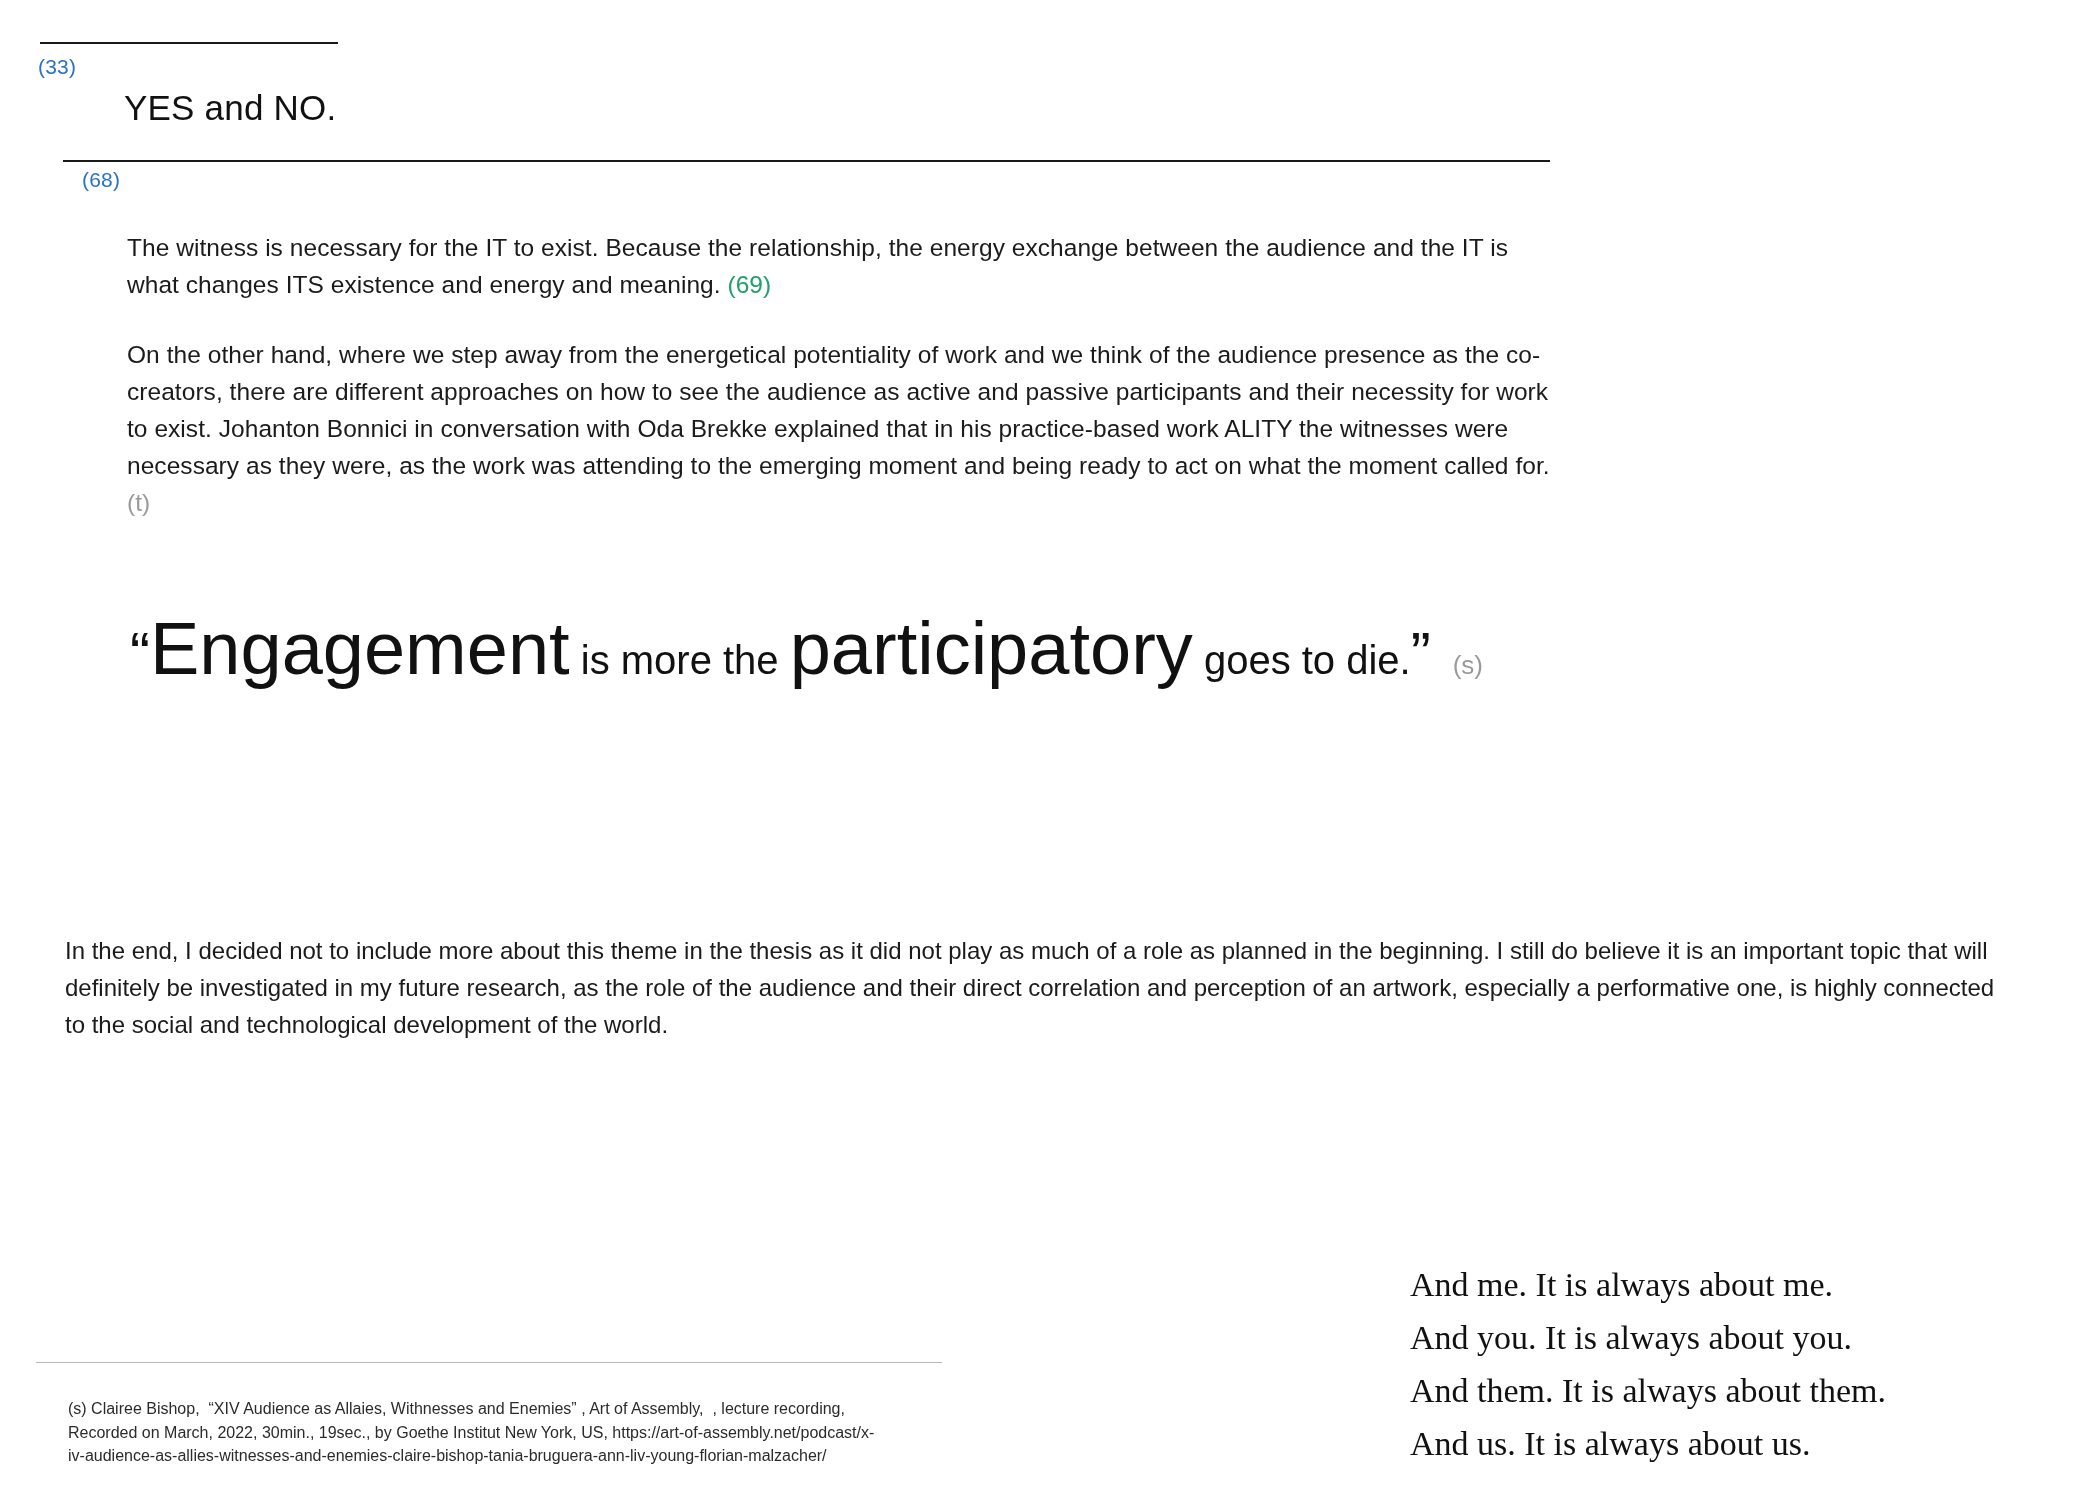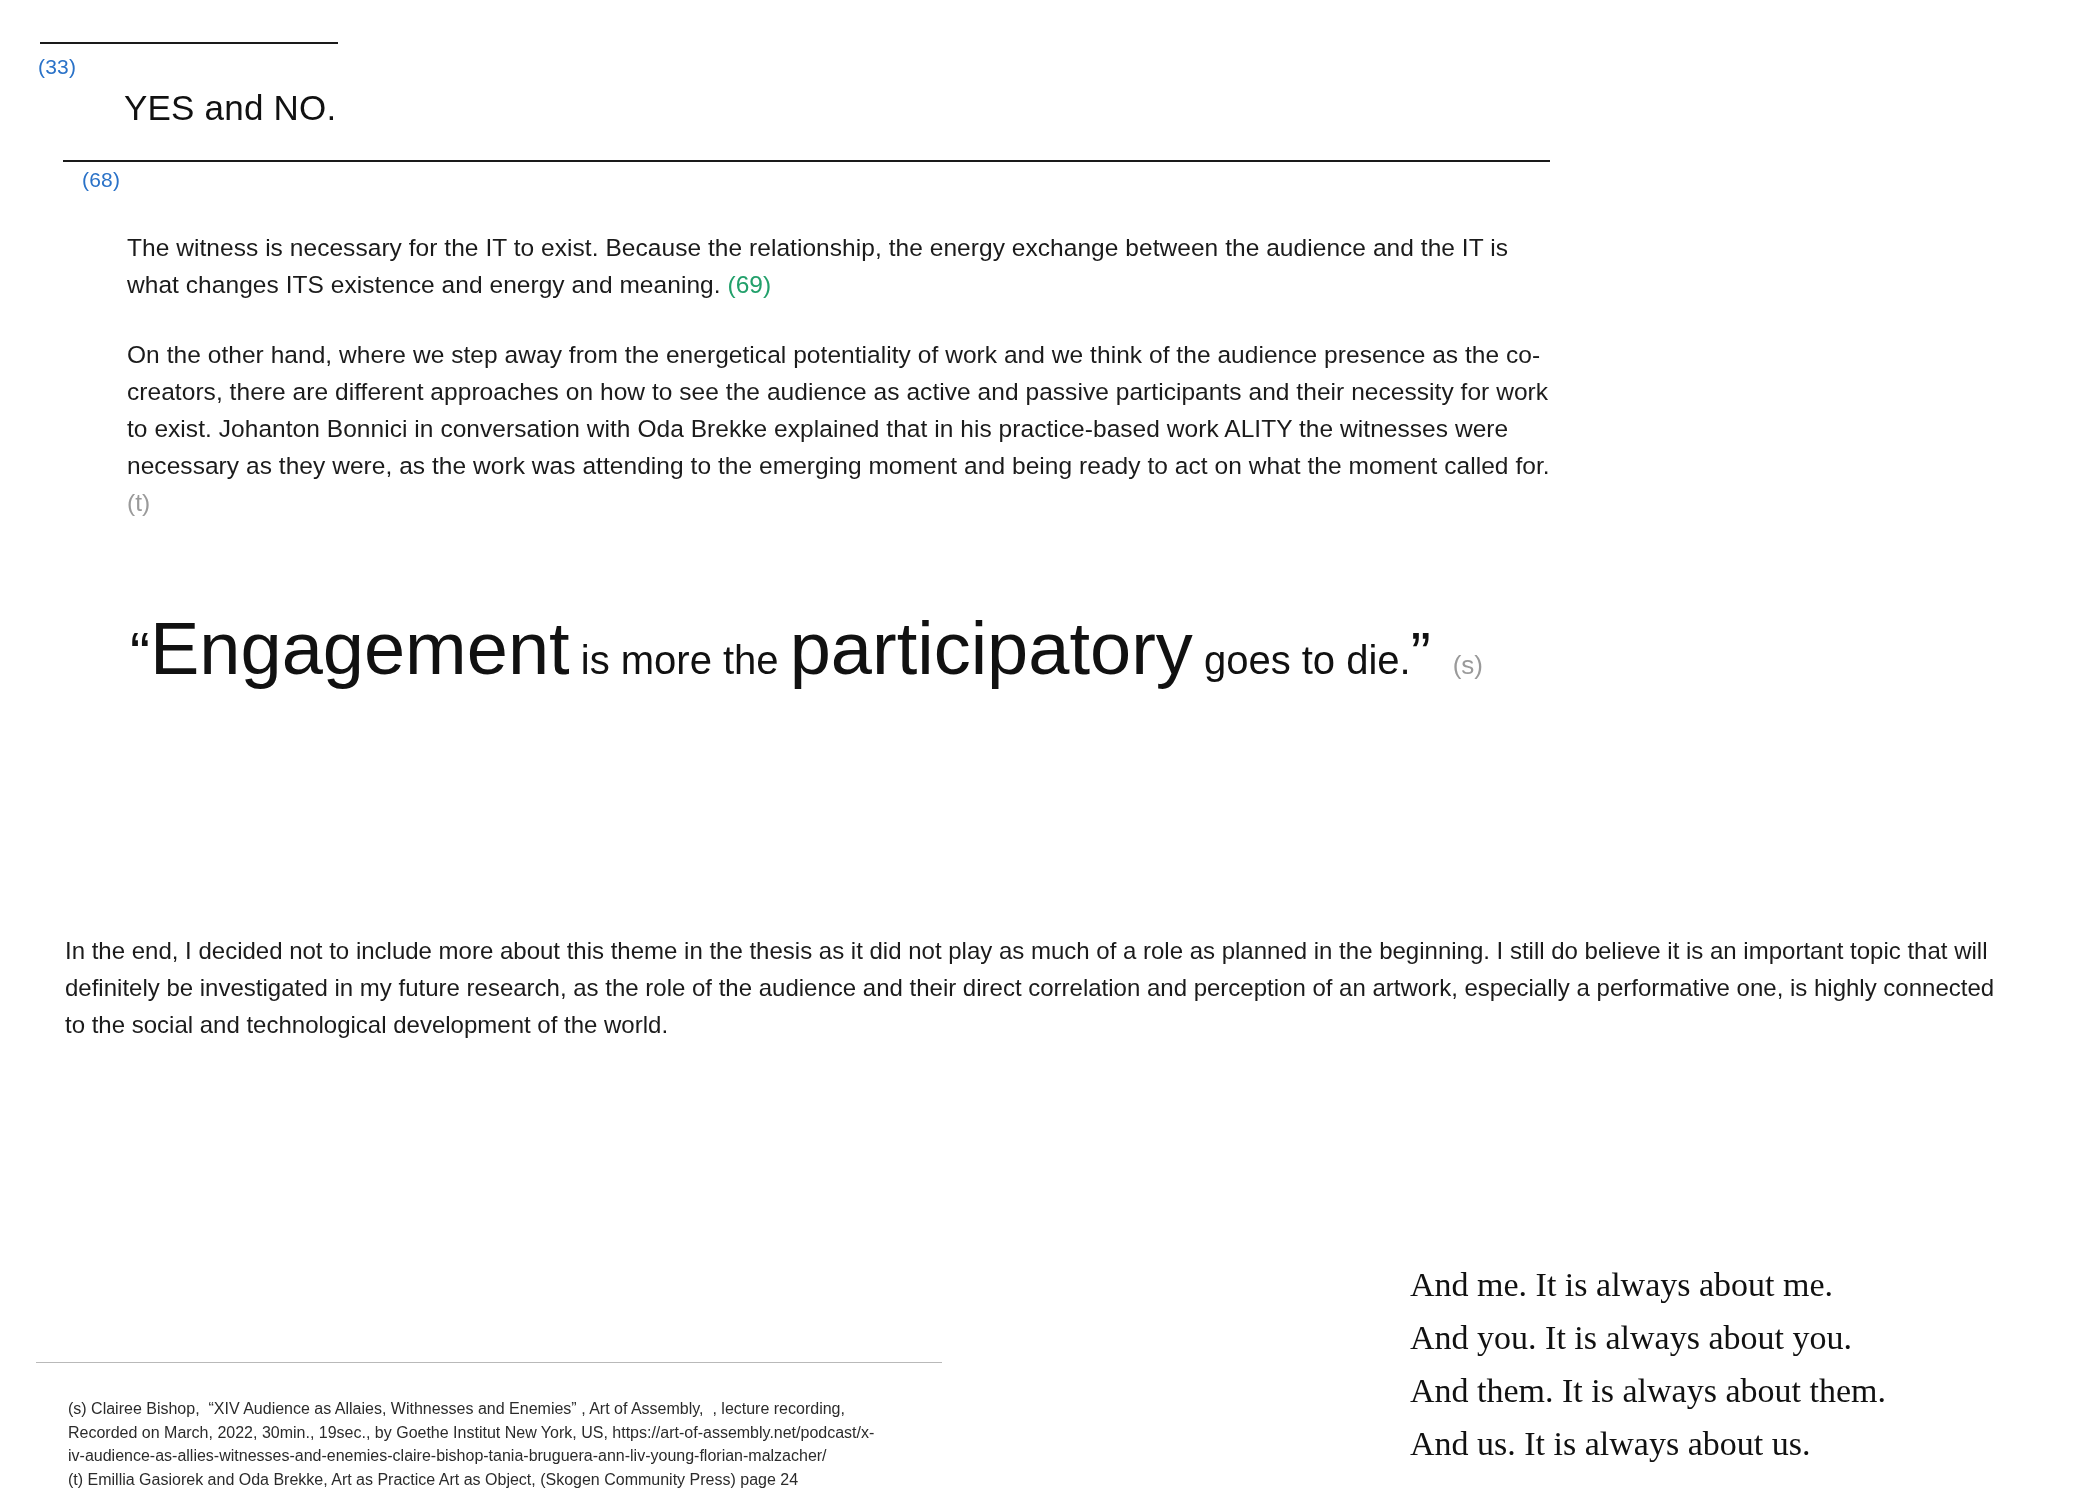--- a/index.html
+++ b/index.html
@@ -173,21 +173,20 @@
 
 <div id="pullquote"><span class="q-mark">“</span><span class="q-big">Engagement</span><span class="q-small"> is more the </span><span class="q-big">participatory</span><span class="q-small"> goes to die.</span><span class="q-mark">”</span><span class="q-note">(s)</span></div>
 
 <p id="para-closing">In the end, I decided not to include more about this theme in the thesis as it did not play as much of a role as planned in the beginning. I still do believe it is an important topic that will definitely be investigated in my future research, as the role of the audience and their direct correlation and perception of an artwork, especially a performative one, is highly connected to the social and technological development of the world.</p>
 
 <div class="footnote-rule"></div>
 <div id="footnotes">
   <div>(s) Clairee Bishop,  “XIV Audience as Allaies, Withnesses and Enemies” , Art of Assembly,  , lecture recording,
 Recorded on March, 2022, 30min., 19sec., by Goethe Institut New York, US, https://art-of-assembly.net/podcast/x-
 iv-audience-as-allies-witnesses-and-enemies-claire-bishop-tania-bruguera-ann-liv-young-florian-malzacher/</div>
-  <div>(t) Emillia Gasiorek and Oda Brekke, Art as Practice Art as Object, (Skogen Community Press) page 24</div>
 </div>
 
 <div id="mantra">
   <div>And me. It is always about me.</div>
   <div>And you. It is always about you.</div>
   <div>And them. It is always about them.</div>
   <div>And us. It is always about us.</div>
 </div>
 
 </body></html>

